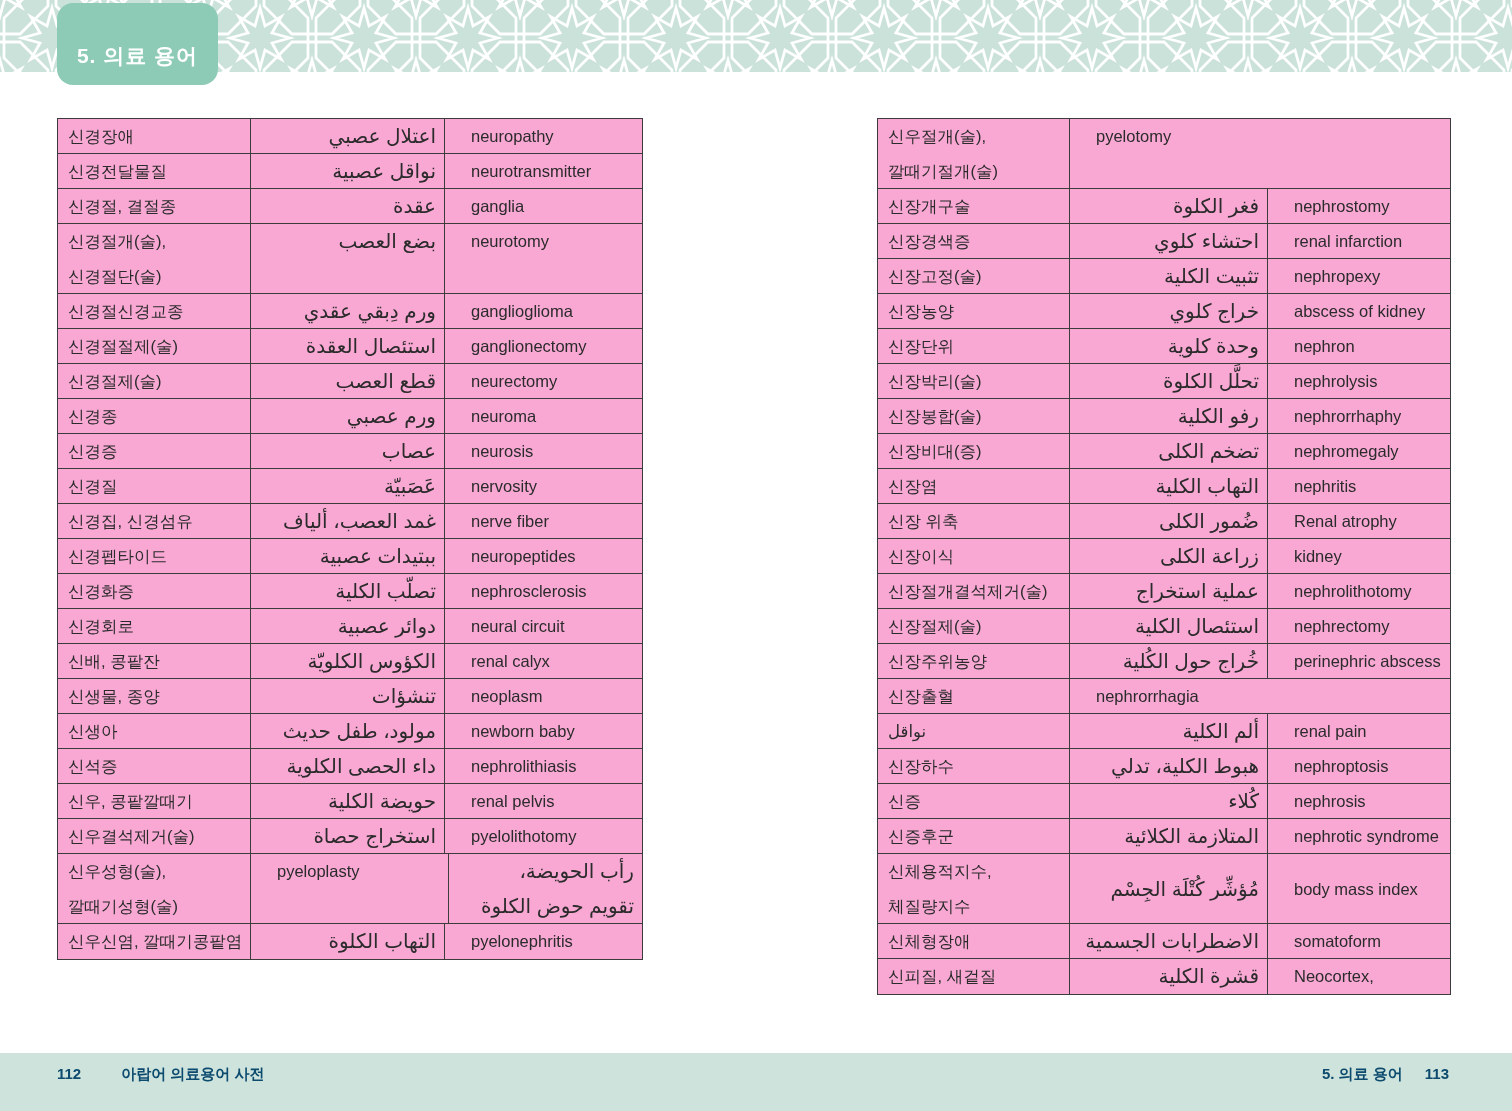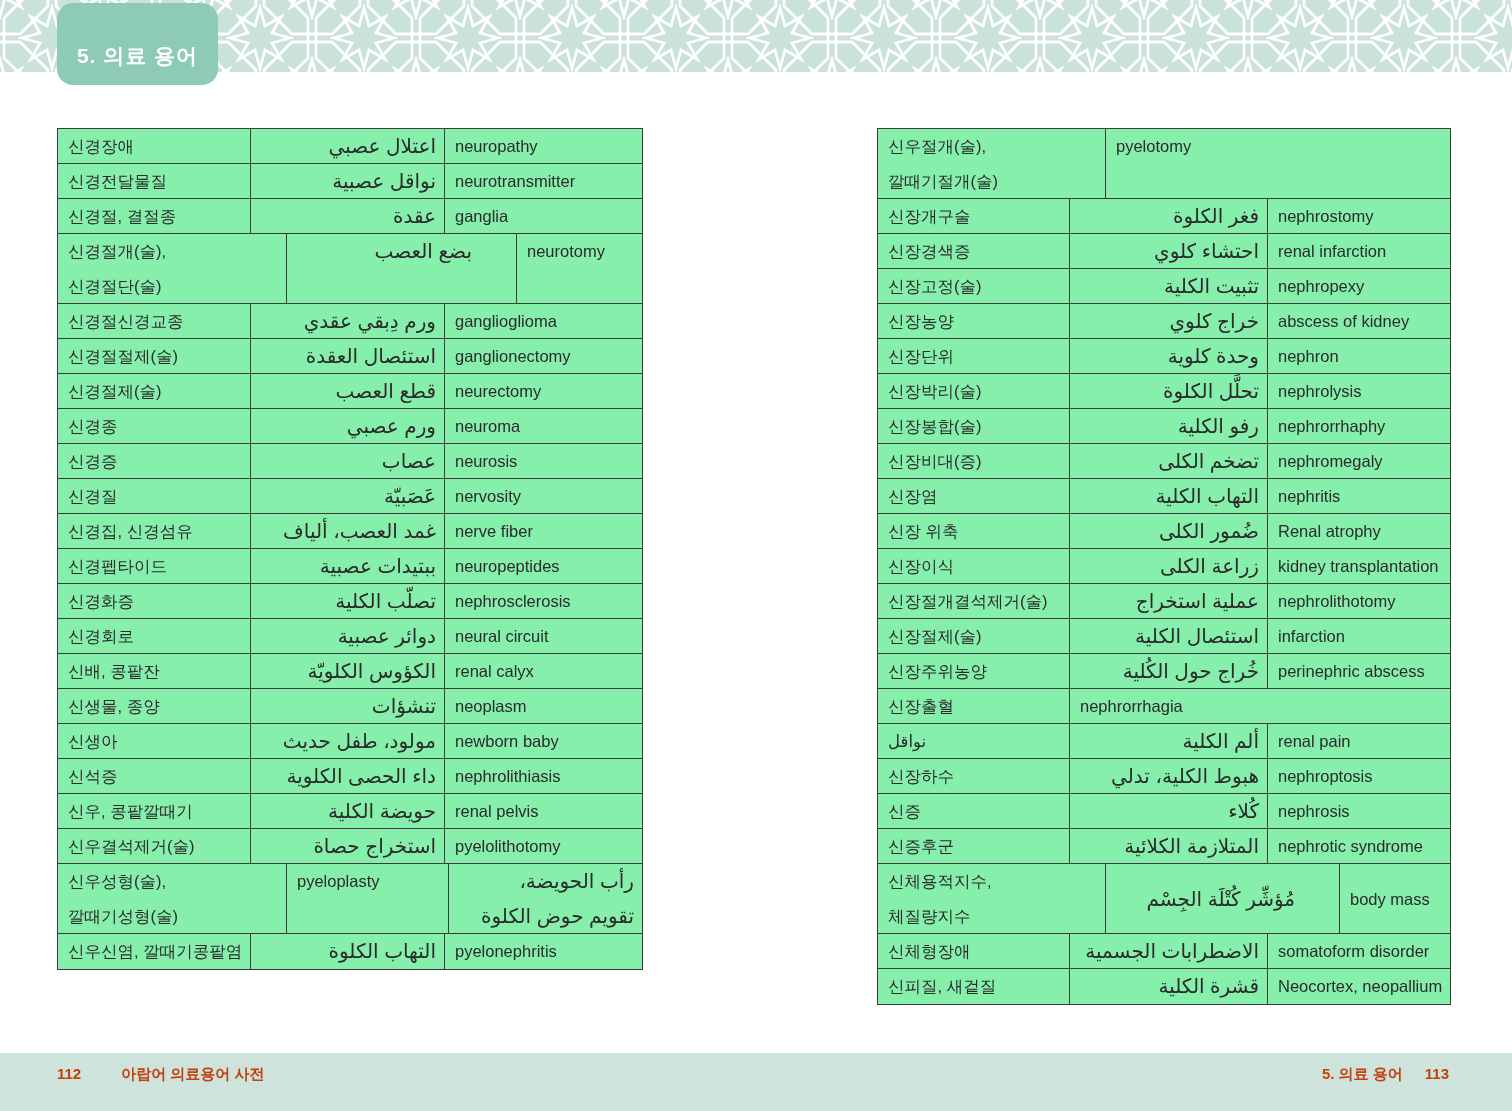--- a/index.html
+++ b/index.html
@@ -17,48 +17,48 @@
     display:flex; align-items:flex-end; justify-content:center;
     padding-bottom:15px; box-sizing:border-box;
   }
   #section-tab .tab-text {
     color:#ffffff; font-weight:bold; font-size:21px; letter-spacing:1px;
     white-space:nowrap;
   }
 
   
   .glossary {
-    position:absolute; top:128px; border:1px solid #3c3c3c;
-    background:#86efac; box-sizing:border-box;
+    position:absolute; top:118px; border:1px solid #3c3c3c;
+    background:#f9a8d4; box-sizing:border-box;
   }
   #left-table  { left:57px;  width:586px; }
   #right-table { left:877px; width:574px; }
   .row { display:flex; height:35px; box-sizing:border-box; }
   .row:not(:last-child) { border-bottom:1px solid #3c3c3c; }
-  .row.tall { height:70px;gap:36px; }
+  .row.tall { height:70px; }
   .cell {
     box-sizing:border-box; overflow:hidden; white-space:pre-line;
     line-height:35px; font-size:16.5px; color:#2b2b2b;
   }
   .cell + .cell { border-left:1px solid #3c3c3c; }
   .ko { padding:0 6px 0 10px; }
   .ar { direction:rtl; text-align:right; padding:0 8px 0 6px; font-size:20px; }
-  .en { padding:0 6px 0 10px; }
+  .en { padding:0 6px 0 26px; }
   #left-table  .ko { flex:0 0 192px; }
   #left-table  .ar { flex:0 0 194px; }
   #left-table  .en { flex:1; }
   #right-table .ko { flex:0 0 191px; }
   #right-table .ar { flex:0 0 198px; }
   #right-table .en { flex:1; }
   .row.mid .ar, .row.mid .en { line-height:70px; }
 
   
   #footer {
     position:absolute; left:0; bottom:0; width:1512px; height:58px;
-    background:#cde3dc; color:#c2410c; font-weight:bold; font-size:15px;
+    background:#cde3dc; color:#0c4a6e; font-weight:bold; font-size:15px;
   }
   #footer .foot-left  { position:absolute; left:57px;  top:12px; display:flex; gap:40px; }
   #footer .foot-right { position:absolute; right:63px; top:12px; display:flex; gap:22px; }
 </style>
 </head>
 <body>
 
 <div id="page">
 
   <div id="band">
@@ -263,21 +263,21 @@
         <div class="cell en">kidney transplantation</div>
       </div>
       <div class="row">
         <div class="cell ko">신장절개결석제거(술)</div>
         <div class="cell ar">عملية استخراج الحصى الكلوية</div>
         <div class="cell en">nephrolithotomy</div>
       </div>
       <div class="row">
         <div class="cell ko">신장절제(술)</div>
         <div class="cell ar">استئصال الكلية</div>
-        <div class="cell en">infarction</div>
+        <div class="cell en">nephrectomy</div>
       </div>
       <div class="row">
         <div class="cell ko">신장주위농양</div>
         <div class="cell ar">خُراج حول الكُلية</div>
         <div class="cell en">perinephric abscess</div>
       </div>
       <div class="row">
         <div class="cell ko">신장출혈</div>
         <div class="cell en">nephrorrhagia</div>
       </div>

